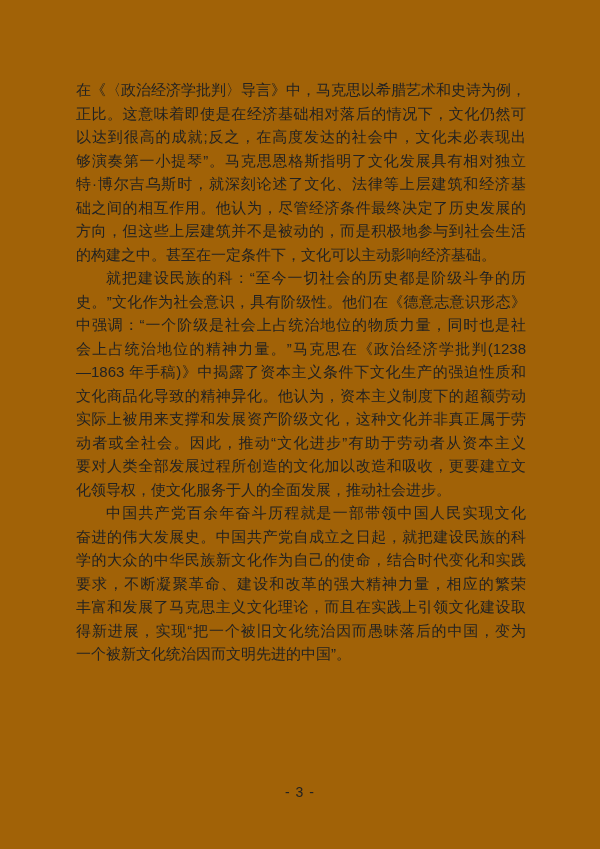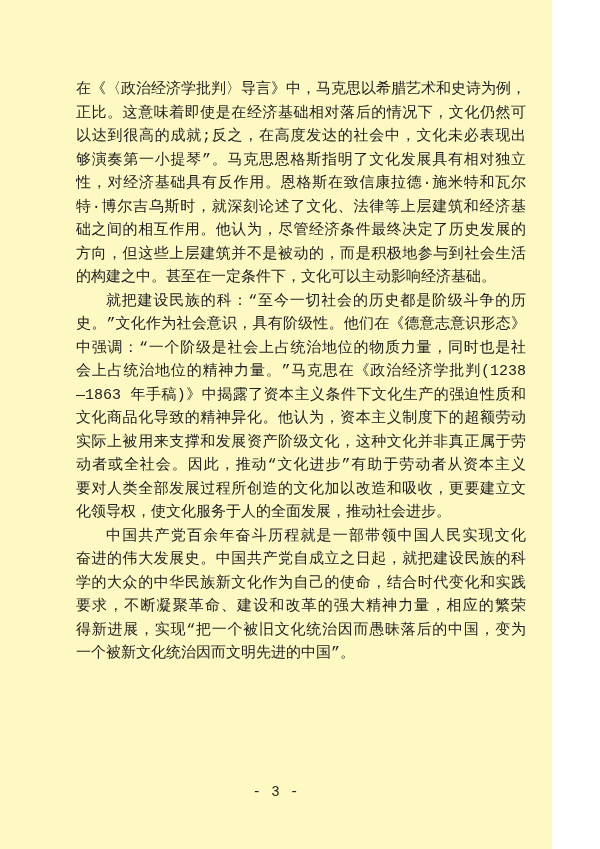--- a/index.html
+++ b/index.html
@@ -2,25 +2,25 @@
 <html><head>
 <meta charset="utf-8">
 <style>
   html, body {
     margin: 0;
     padding: 0;
     background: #ffffff;
   }
   .page {
     position: relative;
-    width: 552px;
+    width: 600px;
     height: 849px;
-    background: #fef9c3;
+    background: #a16207;
     overflow: hidden;
-    font-family: Liberation Mono, monospace;
+    font-family: Liberation Sans, sans-serif;
     color: #222222;
   }
   .text-block {
     position: absolute;
     left: 76px;
     top: 78px;
     width: 450px;
     font-size: 15px;
   }
   .paragraph {
@@ -55,21 +55,20 @@
 </head>
 <body>
 
 <div class="page">
   <div class="text-block" id="doc-body">
       <div class="paragraph">
         <div class="line">在《〈政治经济学批判〉导言》中，马克思以希腊艺术和史诗为例，</div>
         <div class="line">正比。这意味着即使是在经济基础相对落后的情况下，文化仍然可</div>
         <div class="line">以达到很高的成就;反之，在高度发达的社会中，文化未必表现出</div>
         <div class="line">够演奏第一小提琴”。马克思恩格斯指明了文化发展具有相对独立</div>
-        <div class="line">性，对经济基础具有反作用。恩格斯在致信康拉德·施米特和瓦尔</div>
         <div class="line">特·博尔吉乌斯时，就深刻论述了文化、法律等上层建筑和经济基</div>
         <div class="line">础之间的相互作用。他认为，尽管经济条件最终决定了历史发展的</div>
         <div class="line">方向，但这些上层建筑并不是被动的，而是积极地参与到社会生活</div>
         <div class="line last">的构建之中。甚至在一定条件下，文化可以主动影响经济基础。</div>
       </div>
       <div class="paragraph">
         <div class="line indent">就把建设民族的科：“至今一切社会的历史都是阶级斗争的历</div>
         <div class="line">史。”文化作为社会意识，具有阶级性。他们在《德意志意识形态》</div>
         <div class="line">中强调：“一个阶级是社会上占统治地位的物质力量，同时也是社</div>
         <div class="line">会上占统治地位的精神力量。”马克思在《政治经济学批判(1238</div>
@@ -78,18 +77,19 @@
         <div class="line">实际上被用来支撑和发展资产阶级文化，这种文化并非真正属于劳</div>
         <div class="line">动者或全社会。因此，推动“文化进步”有助于劳动者从资本主义</div>
         <div class="line">要对人类全部发展过程所创造的文化加以改造和吸收，更要建立文</div>
         <div class="line last">化领导权，使文化服务于人的全面发展，推动社会进步。</div>
       </div>
       <div class="paragraph">
         <div class="line indent">中国共产党百余年奋斗历程就是一部带领中国人民实现文化</div>
         <div class="line">奋进的伟大发展史。中国共产党自成立之日起，就把建设民族的科</div>
         <div class="line">学的大众的中华民族新文化作为自己的使命，结合时代变化和实践</div>
         <div class="line">要求，不断凝聚革命、建设和改革的强大精神力量，相应的繁荣</div>
+        <div class="line">丰富和发展了马克思主义文化理论，而且在实践上引领文化建设取</div>
         <div class="line">得新进展，实现“把一个被旧文化统治因而愚昧落后的中国，变为</div>
         <div class="line last">一个被新文化统治因而文明先进的中国”。</div>
       </div>
     </div>
   <div class="footer">- 3 -</div>
 </div>
 
 </body></html>

